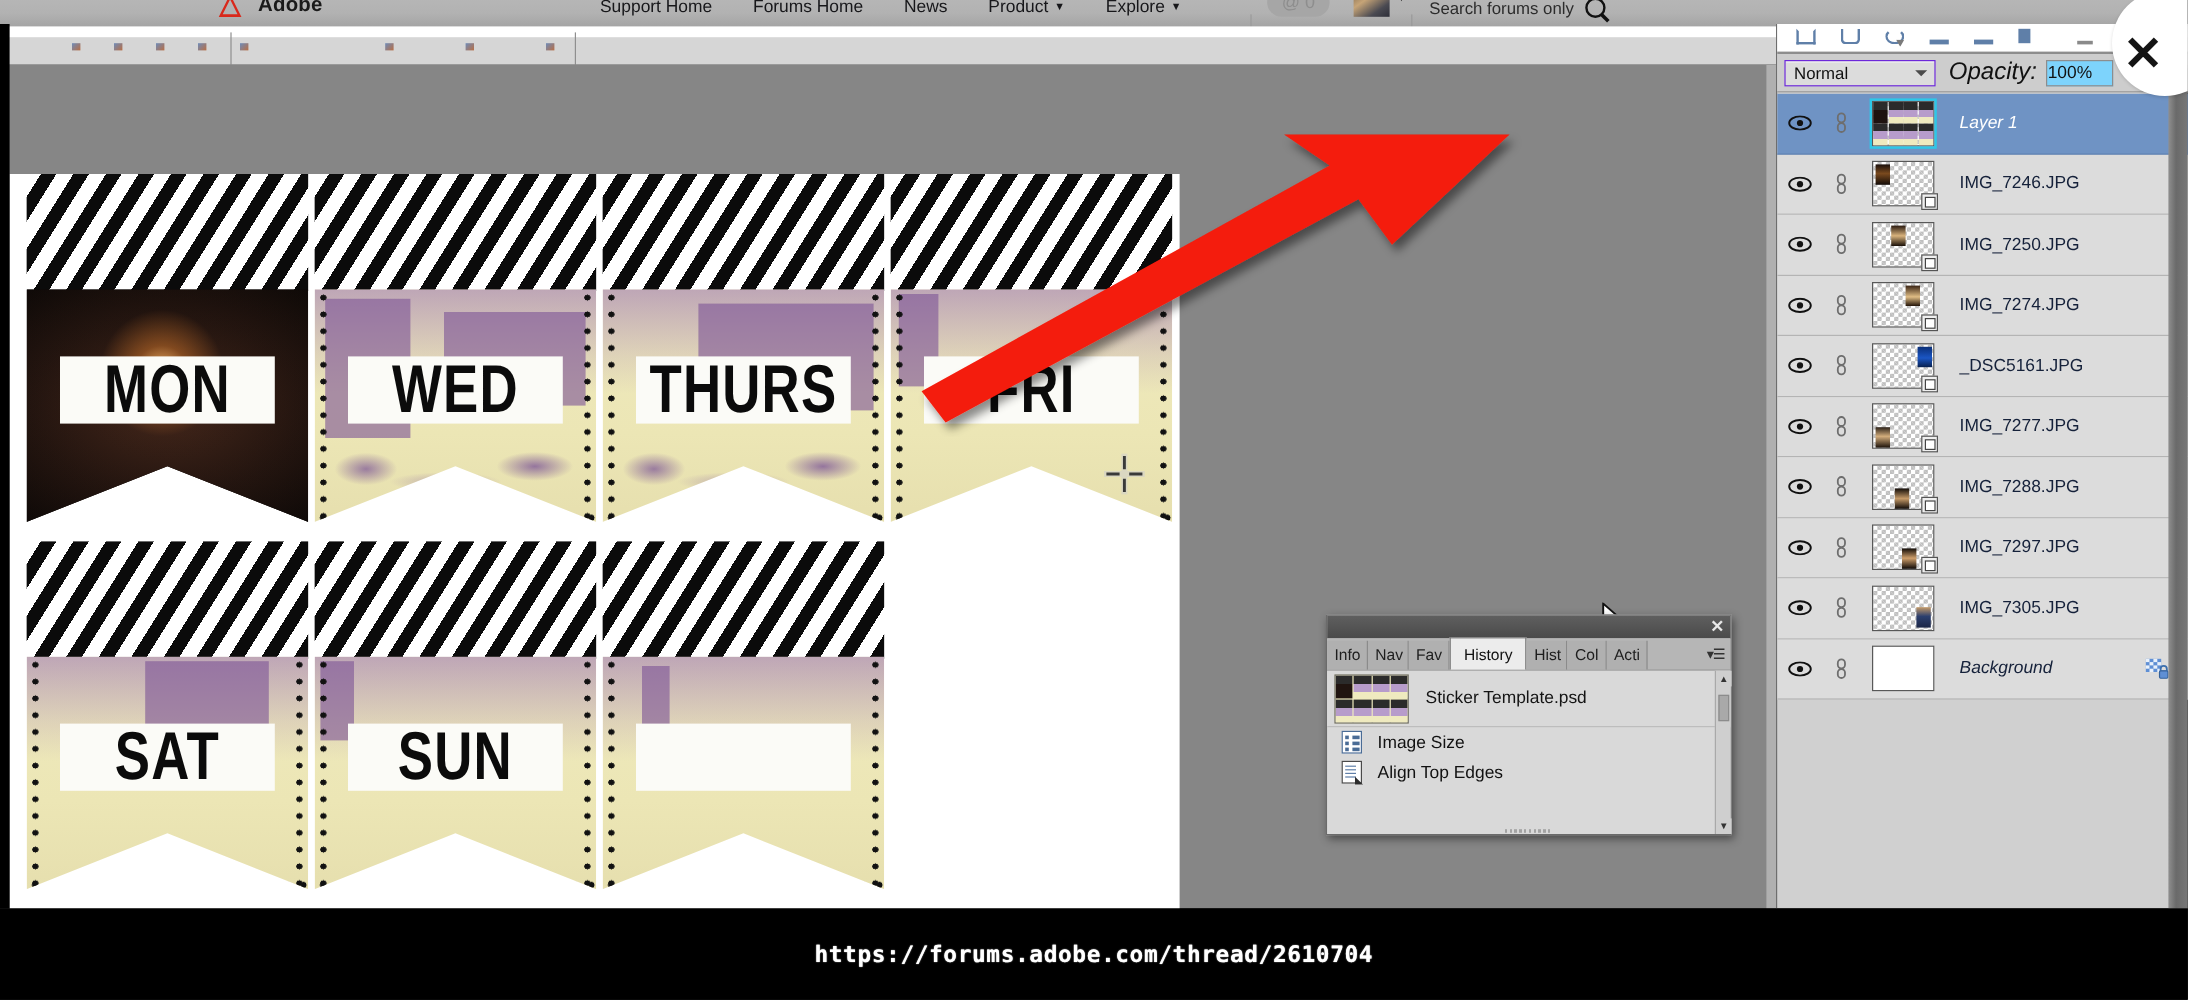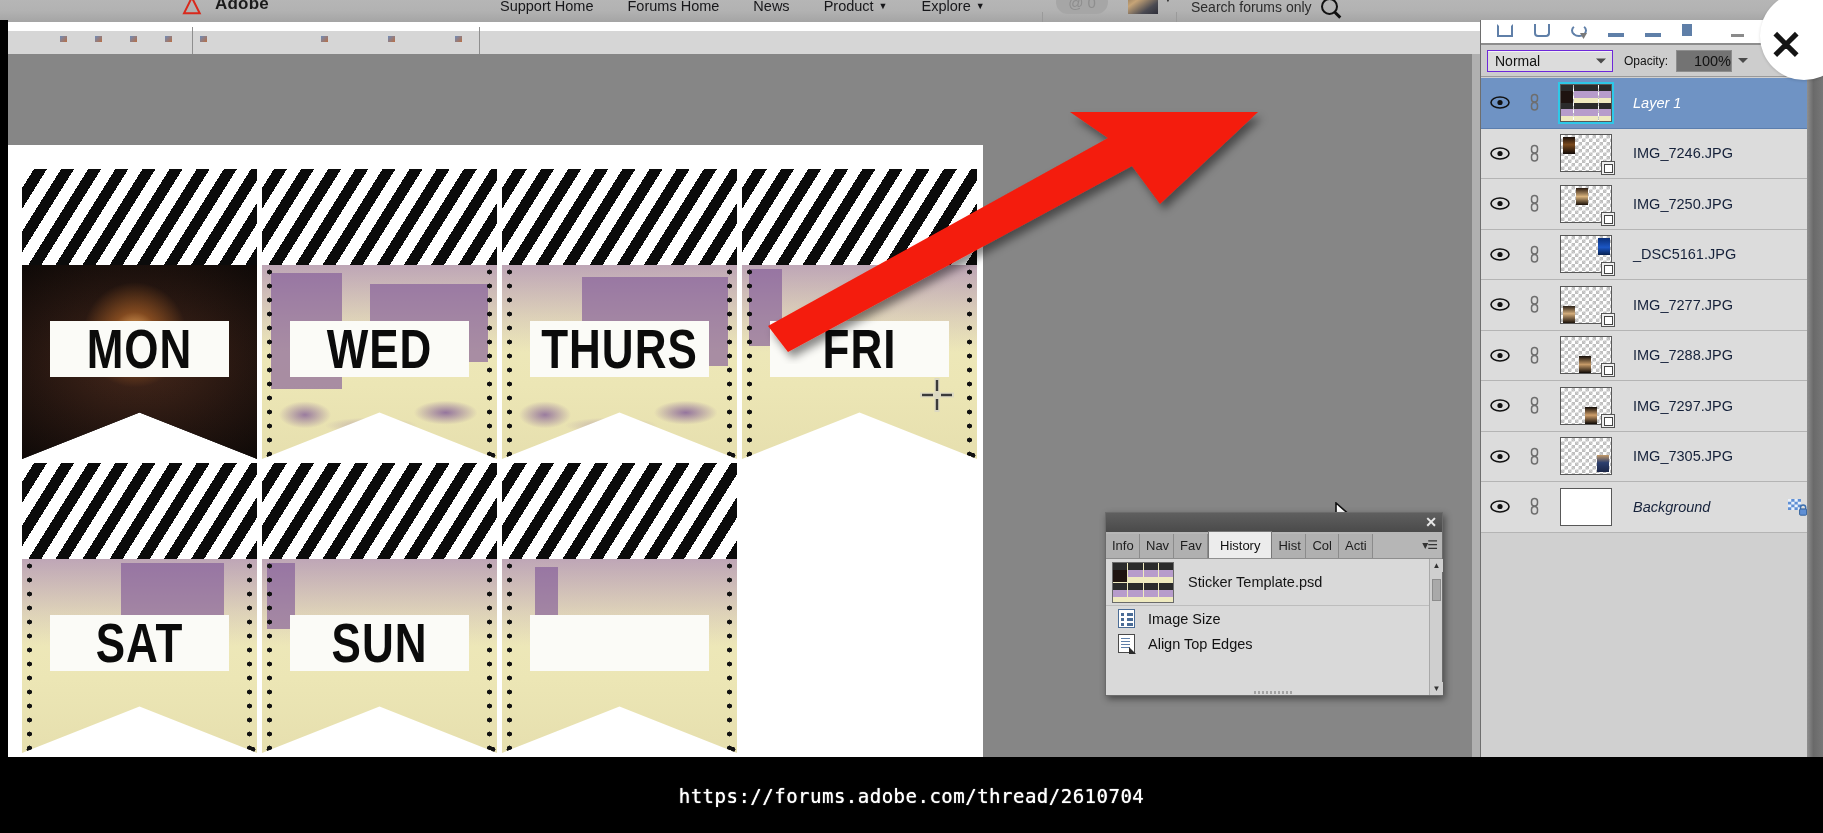--- a/index.html
+++ b/index.html
@@ -77,23 +77,23 @@
   }
 
   
   .doc-page {
     position: absolute; left: 8px; top: 91px; width: 975px; height: 680px;
     background: #ffffff;
   }
 
   
   .sticker-grid {
-    position: absolute; left: 14px; top: 24px; width: 952px; height: 660px;
+    position: absolute; left: 14px; top: 0; width: 952px; height: 660px;
     display: grid; grid-template-columns: repeat(4, 235px);
-    grid-template-rows: 290px 290px; gap: 4px 5px;
+    grid-template-rows: 290px 290px; gap: 16px 5px;
   }
   .sticker { position: relative; width: 235px; height: 290px; overflow: hidden; }
   .sticker .stripes {
     position: absolute; left: 0; top: 0; width: 100%; height: 98px;
     background: repeating-linear-gradient(-58deg,
       #0b0b0b 0px, #0b0b0b 11px, #ffffff 11px, #ffffff 23px);
   }
   .sticker .photo {
     position: absolute; left: 0; top: 96px; width: 100%; height: 194px;
     clip-path: polygon(0 0, 100% 0, 100% 100%, 50% 76%, 0 100%);
@@ -272,24 +272,24 @@
     width: 126px; height: 22px; background: #dcdcdc;
     border: 1px solid #6d28d9; box-shadow: inset 0 1px 0 #f3f3f3;
     display:flex; align-items:center; padding: 0 4px 0 7px; font-size: 14px; color:#111;
     position: relative;
   }
   .lp-select .caret {
     position:absolute; right: 6px; top: 50%; transform: translateY(-50%);
     width:0;height:0;border-left:5px solid transparent;border-right:5px solid transparent;
     border-top:5px solid #4b4b4b;
   }
-  .lp-oplabel { margin-left: 11px; font-size: 12px; color: #111; }
+  .lp-oplabel { margin-left: 11px; font-size: 20px; color: #111; font-style: italic; }
   .lp-opbox {
-    margin-left: 8px; width: 56px; height: 22px; background: #737373;
-    border: 1px solid #8d8d8d; display:flex; align-items:center; justify-content:flex-end;
+    margin-left: 8px; width: 56px; height: 22px; background: #7dd3fc;
+    border: 1px solid #8d8d8d; display:flex; align-items:center; justify-content:flex-start;
     font-size: 14.5px; color: #111;
   }
   .lp-opcaret {
     margin-left: 6px; width:0;height:0;border-left:5px solid transparent;border-right:5px solid transparent;
     border-top:5px solid #4b4b4b;
   }
 
   .lp-list { position: absolute; left: 0; top: 58px; width: 343px; height: 679px; overflow: hidden; }
   .lp-row {
     position: relative; height: 50.5px; display: flex; align-items: center;
@@ -365,21 +365,21 @@
   .crosshair { position: absolute; left: 916px; top: 320px; width: 42px; height: 42px; }
   .mouse-ptr { position: absolute; left: 1334px; top: 448px; width: 22px; height: 30px; }
 
   
   .bottom-bar {
     position: absolute; left: 0; top: 757px; width: 1823px; height: 76px; background: #000;
   }
   .url-text {
     position: absolute; left: 0; top: 785px; width: 1823px; text-align: center;
     font-family: "DejaVu Sans Mono", monospace; font-size: 19px; letter-spacing: .5px;
-    color: #ffffff; font-weight: normal;
+    color: #ffffff; font-weight: bold;
     text-shadow: 0 0 1px #fff;
   }
   .left-black-strip { position:absolute; left:0; top:20px; width: 8px; height: 737px; background:#000; }
 </style>
 </head>
 <body>
 
 <div id="root">
 
   <div class="forum-header">
@@ -718,20 +718,41 @@
         </div>
         <div class="lp-thumb-wrap">
           <div class="lp-thumb">
             <div class="mini" style="left:15px;top:2px;background:linear-gradient(to bottom,#2a1a10,#d8b27c 50%,#1a1008);"></div>
             <div class="linkbadge"></div>
           </div>
         </div>
         <span class="lp-name">IMG_7250.JPG</span>
       </div>
 
+      <div class="lp-row">
+        <div class="lp-eye">
+          <svg width="20" height="13" viewBox="0 0 20 13">
+              <ellipse cx="10" cy="6.5" rx="9" ry="5.5" fill="none" stroke="#111" stroke-width="1.6"></ellipse>
+              <circle cx="10" cy="6.5" r="2.6" fill="#111"></circle>
+            </svg>
+        </div>
+        <div class="lp-link">
+          <svg width="11" height="19" viewBox="0 0 11 19">
+              <rect x="2.5" y="1.5" width="6" height="7.5" rx="3" fill="none" stroke="#6e6e6e" stroke-width="1.5"></rect>
+              <rect x="2.5" y="9.5" width="6" height="7.5" rx="3" fill="none" stroke="#6e6e6e" stroke-width="1.5"></rect>
+            </svg>
+        </div>
+        <div class="lp-thumb-wrap">
+          <div class="lp-thumb">
+            <div class="mini" style="left:27px;top:2px;background:linear-gradient(to bottom,#3a2414,#e0bd85 55%,#241408);"></div>
+            <div class="linkbadge"></div>
+          </div>
+        </div>
+        <span class="lp-name">IMG_7274.JPG</span>
+      </div>
 
       <div class="lp-row">
         <div class="lp-eye">
           <svg width="20" height="13" viewBox="0 0 20 13">
               <ellipse cx="10" cy="6.5" rx="9" ry="5.5" fill="none" stroke="#111" stroke-width="1.6"></ellipse>
               <circle cx="10" cy="6.5" r="2.6" fill="#111"></circle>
             </svg>
         </div>
         <div class="lp-link">
           <svg width="11" height="19" viewBox="0 0 11 19">

